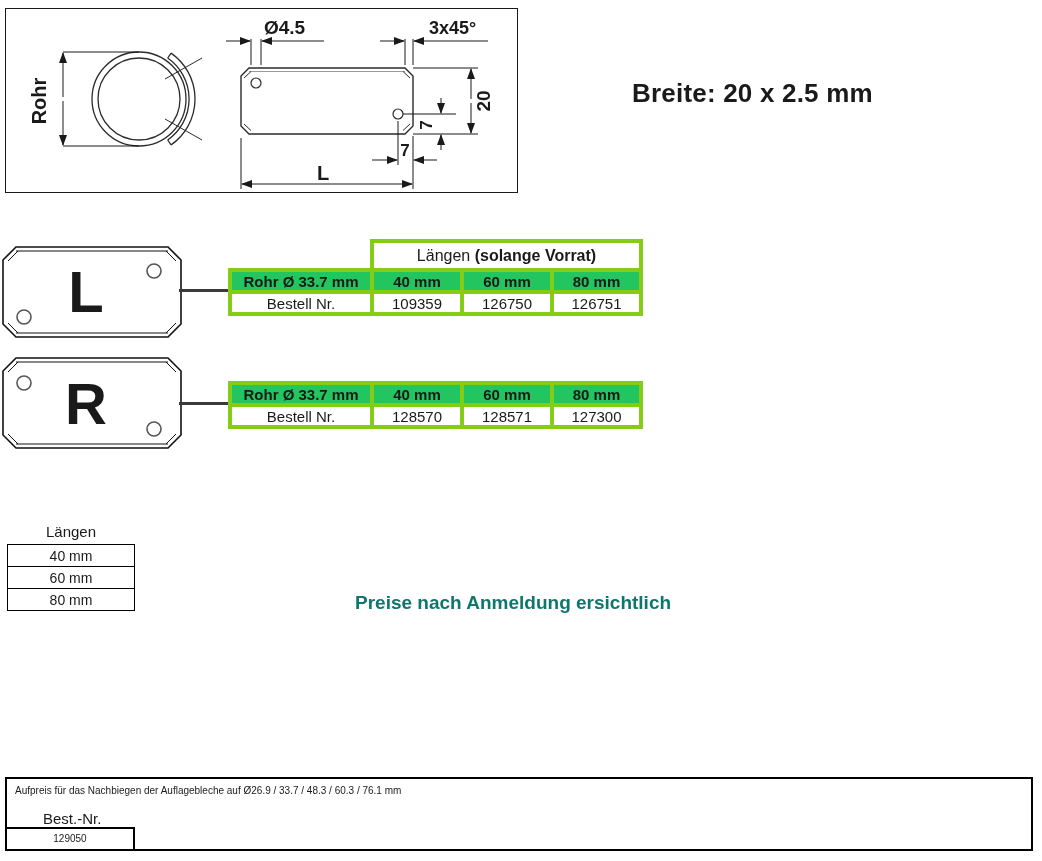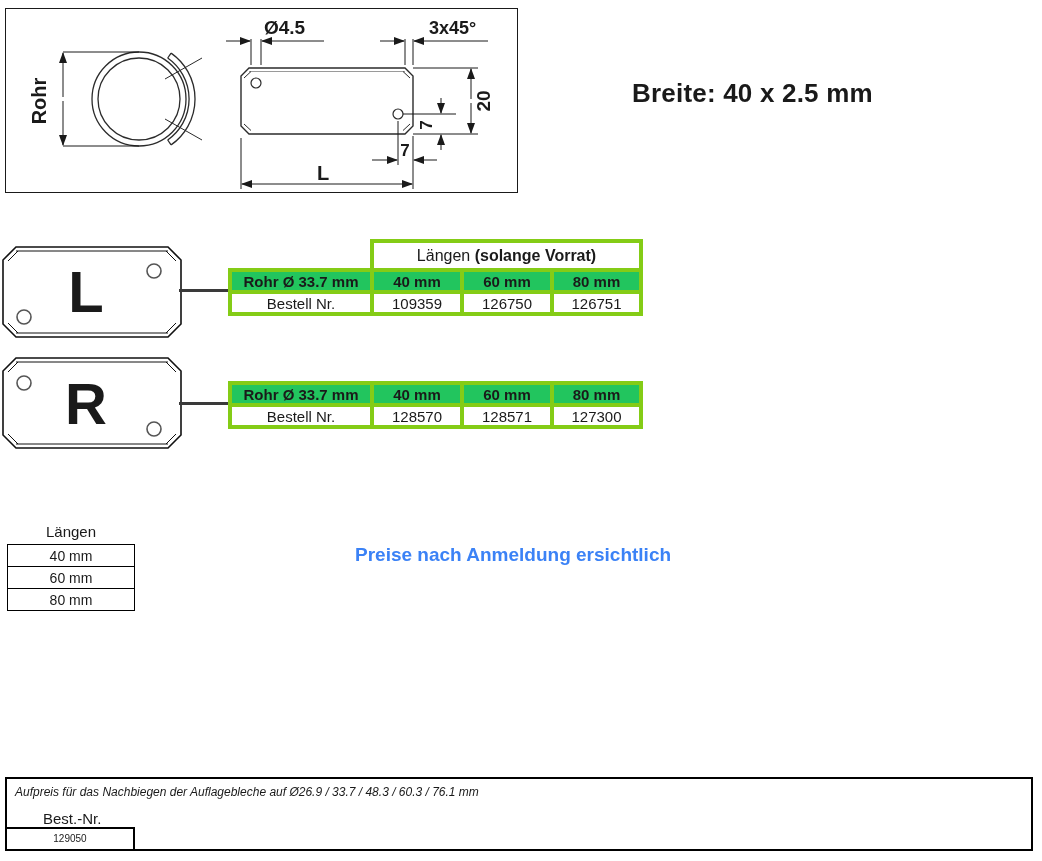--- a/index.html
+++ b/index.html
@@ -33,25 +33,25 @@
   #table-left { left:228px; top:239px; }
   #table-right { left:228px; top:381px; }
 
   
   .lengths-box { position:absolute; left:7px; top:523px; width:128px; }
   .lengths-title { text-align:center; font-size:15px; margin-bottom:4px; }
   .lengths-box table { border-collapse:collapse; width:128px; font-size:14px; }
   .lengths-box td { border:1px solid #000; text-align:center; height:22px; }
 
   
-  .price-note { position:absolute; left:355px; top:544px; font-size:19px; font-weight:bold; color:#3b82f6; }
+  .price-note { position:absolute; left:355px; top:592px; font-size:19px; font-weight:bold; color:#0f766e; }
 
   
   .surcharge-box { position:absolute; left:5px; top:777px; width:1028px; height:74px; border:2px solid #000; background:#fff; }
-  .surcharge-line1 { position:absolute; left:8px; top:6px; font-size:12px;font-style:italic; }
+  .surcharge-line1 { position:absolute; left:8px; top:6px; font-size:10px; }
   .surcharge-line2 { position:absolute; left:26px; top:31px; font-size:15px;margin-left:10px; }
   .surcharge-nr { position:absolute; left:-2px; bottom:-2px; width:130px; height:24px; border:2px solid #000; background:#fff; text-align:center; font-size:10px; line-height:20px; }
 </style>
 </head>
 <body>
 
 <div id="page">
 
   <div class="drawing-frame">
     <svg width="511" height="183" viewBox="0 0 511 183">
@@ -130,21 +130,21 @@
 
       <g stroke="#1a1a1a" fill="none" stroke-width="1">
         <line x1="235" y1="129" x2="235" y2="180"></line>
         <line x1="321" y1="175" x2="236" y2="175" marker-end="url(#arr)"></line>
         <line x1="321" y1="175" x2="406" y2="175" marker-end="url(#arr)"></line>
       </g>
       <text x="317" y="171" text-anchor="middle" font-size="20">L</text>
     </svg>
   </div>
 
-  <div class="breite-heading">Breite: 40 x 2.5 mm</div>
+  <div class="breite-heading">Breite: 20 x 2.5 mm</div>
 
   <div class="plate plate-l">
     <svg width="180" height="92" viewBox="0 0 180 92">
       <g stroke="#111" fill="#fff" stroke-width="1.6">
         <path d="M14,1 L166,1 L179,14 L179,78 L166,91 L14,91 L1,78 L1,14 Z"></path>
       </g>
       <g stroke="#111" fill="none" stroke-width="1">
         <line x1="14" y1="5" x2="166" y2="5"></line>
         <line x1="14" y1="87" x2="166" y2="87"></line>
         <line x1="16" y1="5" x2="6" y2="15"></line>

